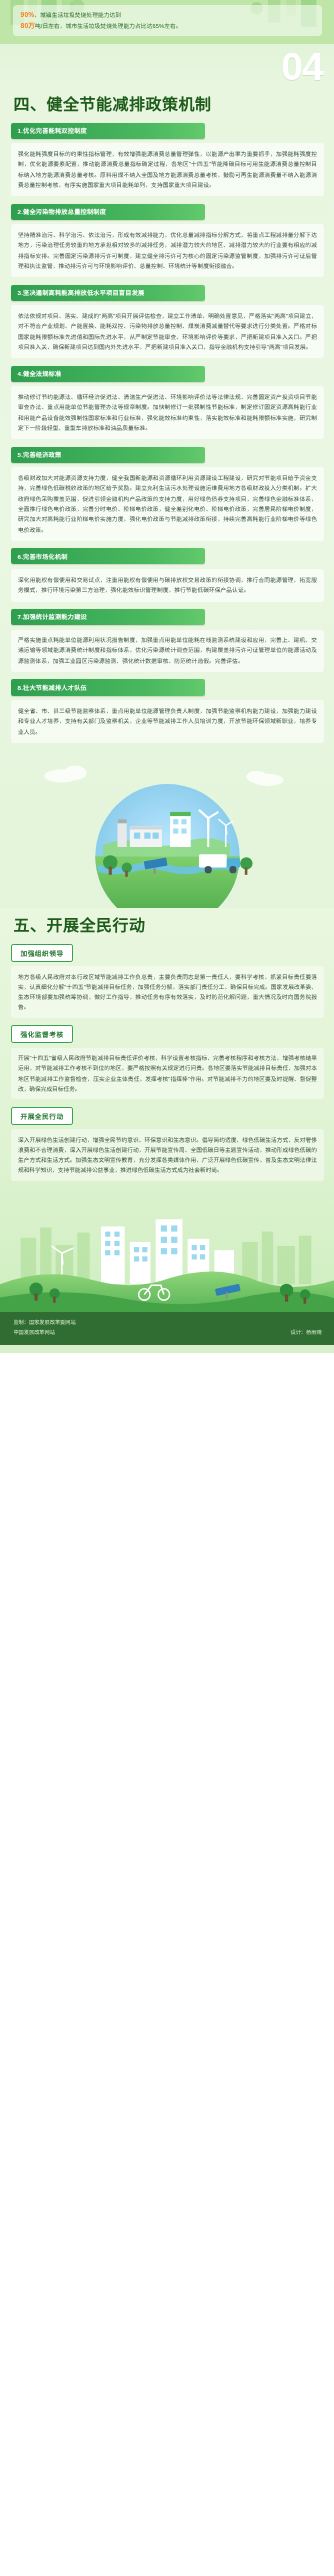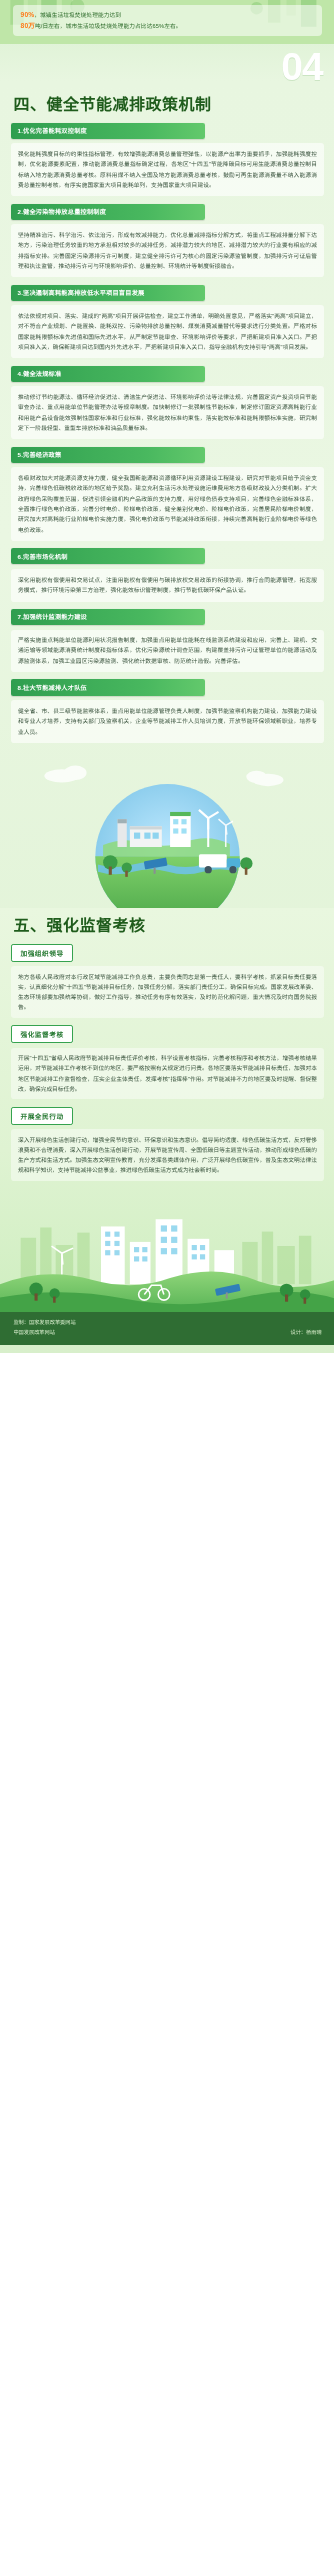--- a/index.html
+++ b/index.html
@@ -330,21 +330,21 @@
       </g>
 
       <g>
         <rect x="280" y="206" width="44" height="16" rx="2" fill="#2f7fb8" transform="rotate(-10 302 214)"></rect>
         <rect x="298" y="222" width="4" height="12" fill="#8a8f92"></rect>
       </g>
     </svg>
   </div>
 
   <div class="sec5">
-    <div class="sec-title">五、强化监督考核</div>
+    <div class="sec-title">五、开展全民行动</div>
 
     <div class="block">
       <div class="sub-head">加强组织领导</div>
       <div class="sub-body">
         <p>地方各级人民政府对本行政区域节能减排工作负总责，主要负责同志是第一责任人，要科学考核，抓紧目标责任要落实，认真细化分解"十四五"节能减排目标任务，加强任务分解，落实部门责任分工，确保目标完成。国家发展改革委、生态环境部要加强统筹协调，做好工作指导，推动任务有序有效落实，及时防范化解问题，重大情况及时向国务院报告。</p>
       </div>
     </div>
 
     <div class="block">
       <div class="sub-head">强化监督考核</div>

